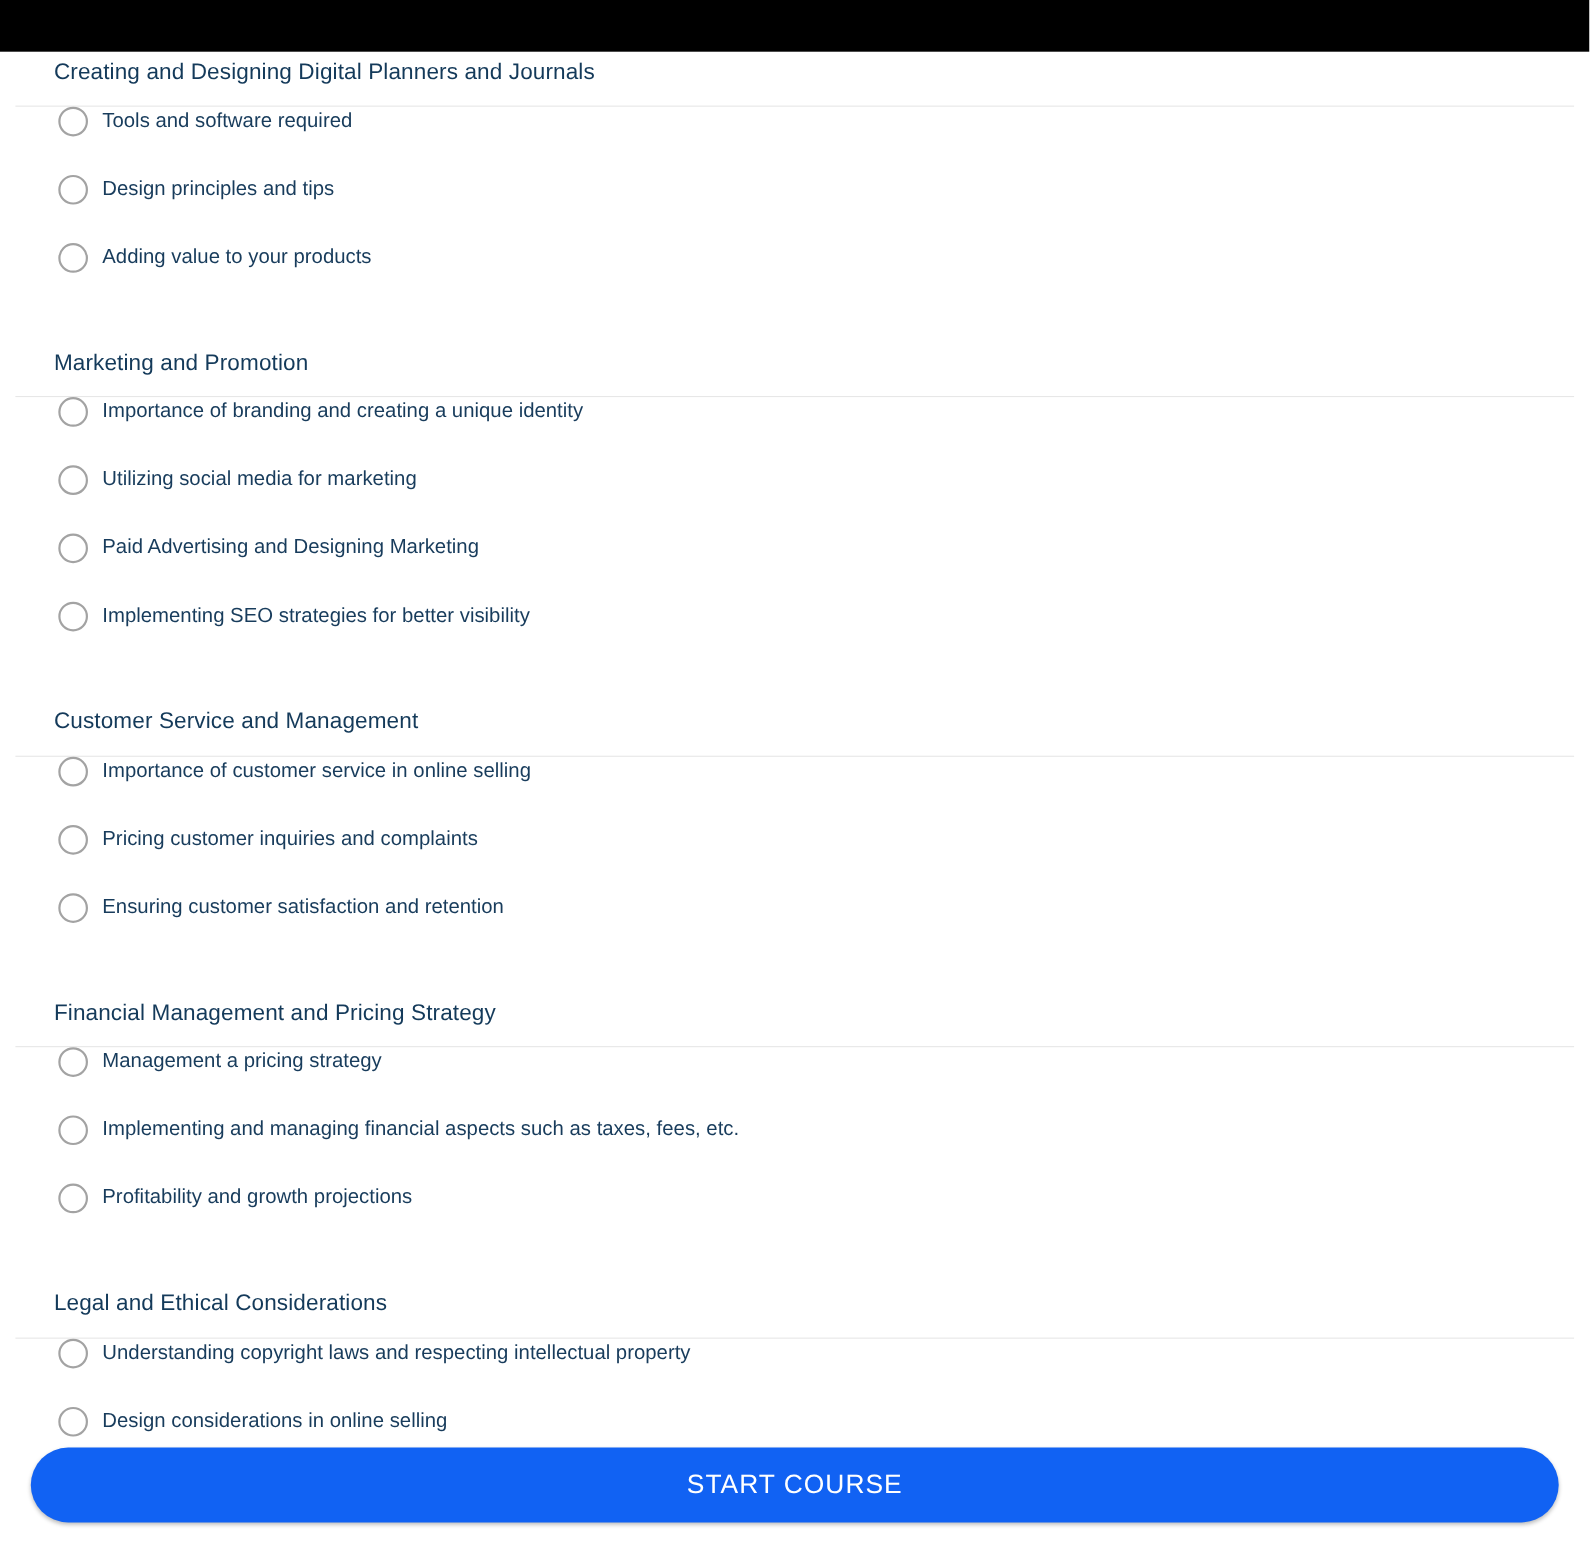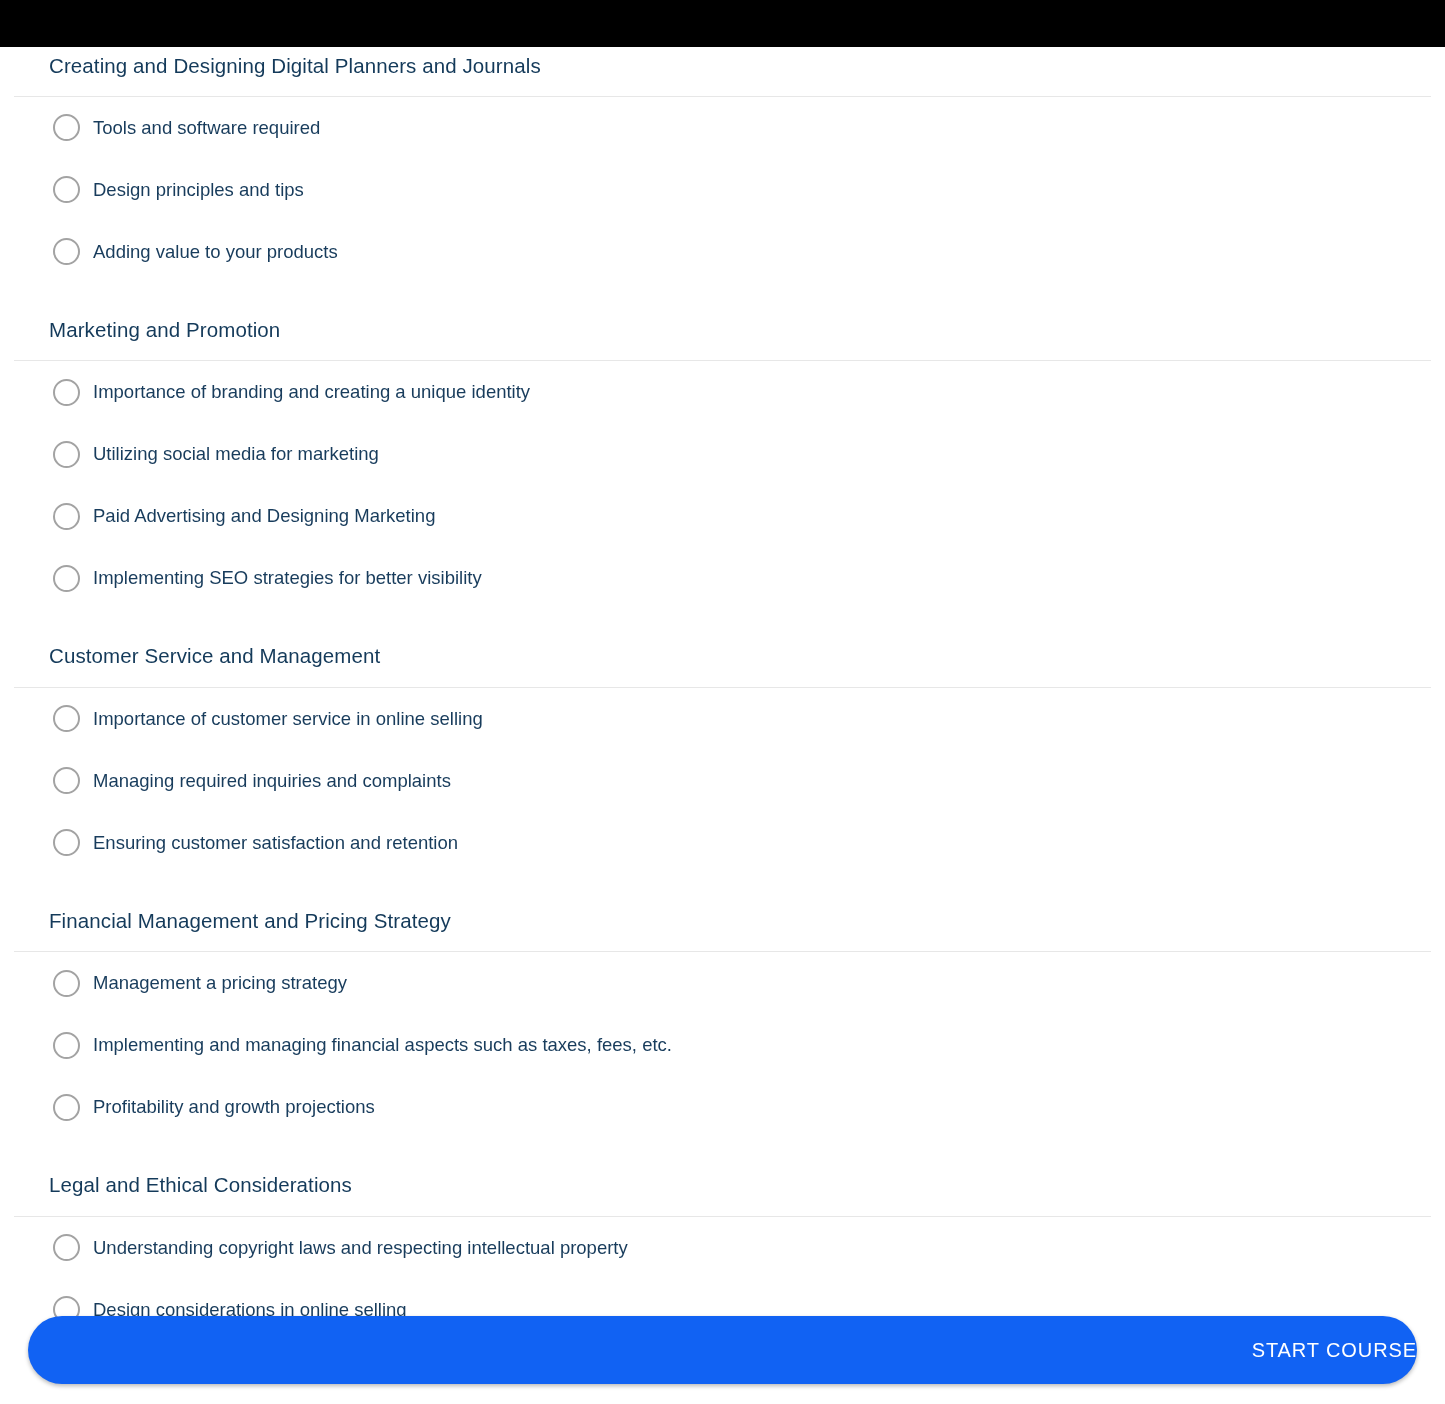--- a/index.html
+++ b/index.html
@@ -75,21 +75,21 @@
   }
 
   
   .lesson-list {
     list-style: none;
     margin: 0;
     padding: 0;
   }
   .lesson-item {
     display: flex;
-    align-items: center;
+    align-items: flex-start;
     height: 62px;
     padding-left: 39px;
     cursor: pointer;
   }
   .radio-icon {
     flex: 0 0 auto;
     width: 27px;
     height: 27px;
     border: 2px solid #a3a3a3;
     border-radius: 50%;
@@ -113,25 +113,25 @@
   }
   #start-course-button {
     display: block;
     width: 100%;
     height: 68px;
     border: none;
     border-radius: 34px;
     background: #1162f3;
     color: #ffffff;
     font-family: "Liberation Sans", sans-serif;
-    font-size: 20px;
+    font-size: 24px;
     letter-spacing: 0.9px;
     cursor: pointer;
     box-shadow: 0 2px 4px rgba(0,0,0,0.28);
-    text-align: right;
+    text-align: center;
     line-height: 68px;
     padding: 0;
   }
 </style>
 </head>
 <body>
 
 <div id="top-bar"></div>
 
 <div id="page">
@@ -180,21 +180,21 @@
       <div class="section-block">
         <div class="section-heading">Customer Service and Management</div>
         <div class="section-rule"></div>
         <ul class="lesson-list">
           <li class="lesson-item">
             <span class="radio-icon"></span>
             <span class="lesson-label">Importance of customer service in online selling</span>
           </li>
           <li class="lesson-item">
             <span class="radio-icon"></span>
-            <span class="lesson-label">Managing required inquiries and complaints</span>
+            <span class="lesson-label">Pricing customer inquiries and complaints</span>
           </li>
           <li class="lesson-item">
             <span class="radio-icon"></span>
             <span class="lesson-label">Ensuring customer satisfaction and retention</span>
           </li>
         </ul>
       </div>
       <div class="section-block">
         <div class="section-heading">Financial Management and Pricing Strategy</div>
         <div class="section-rule"></div>

